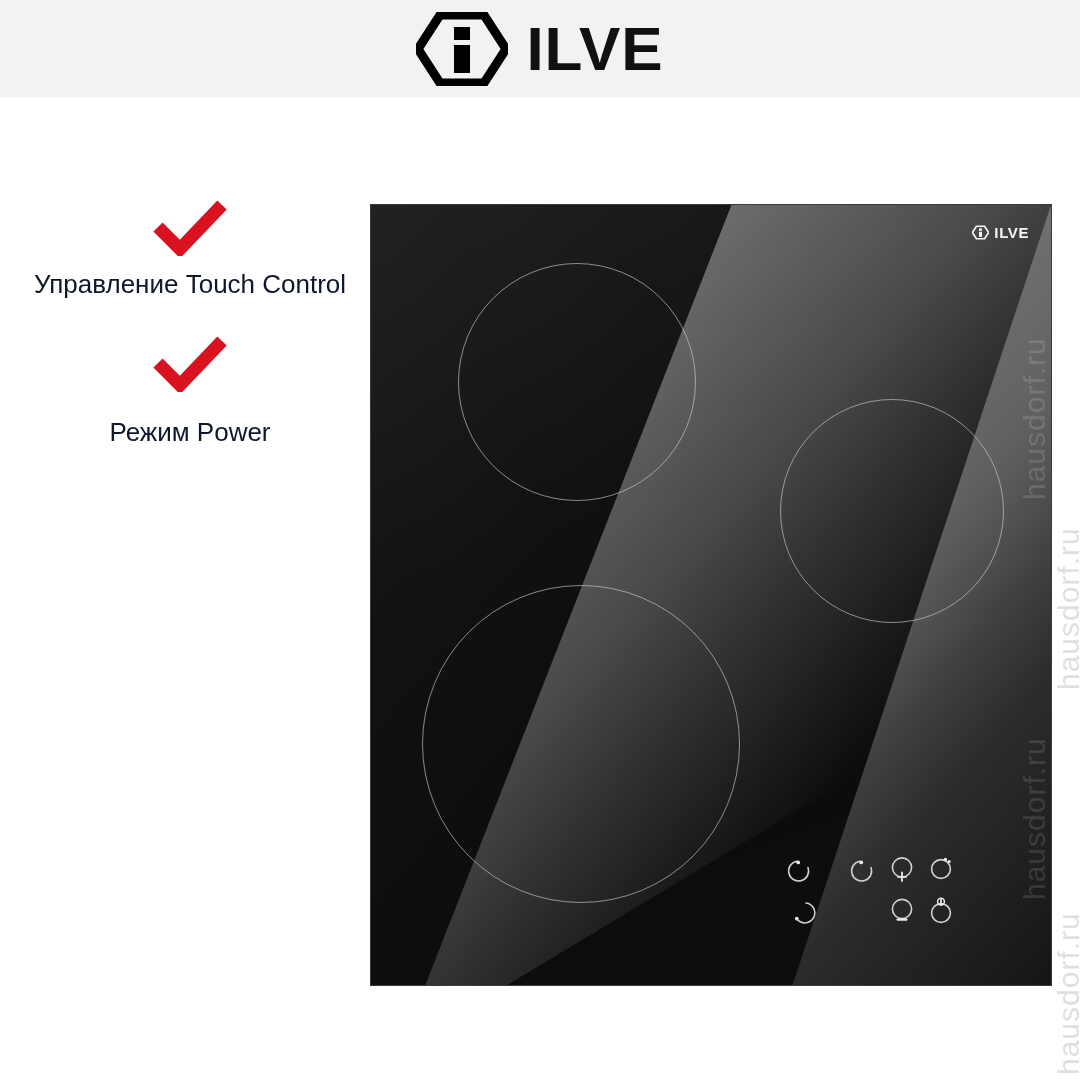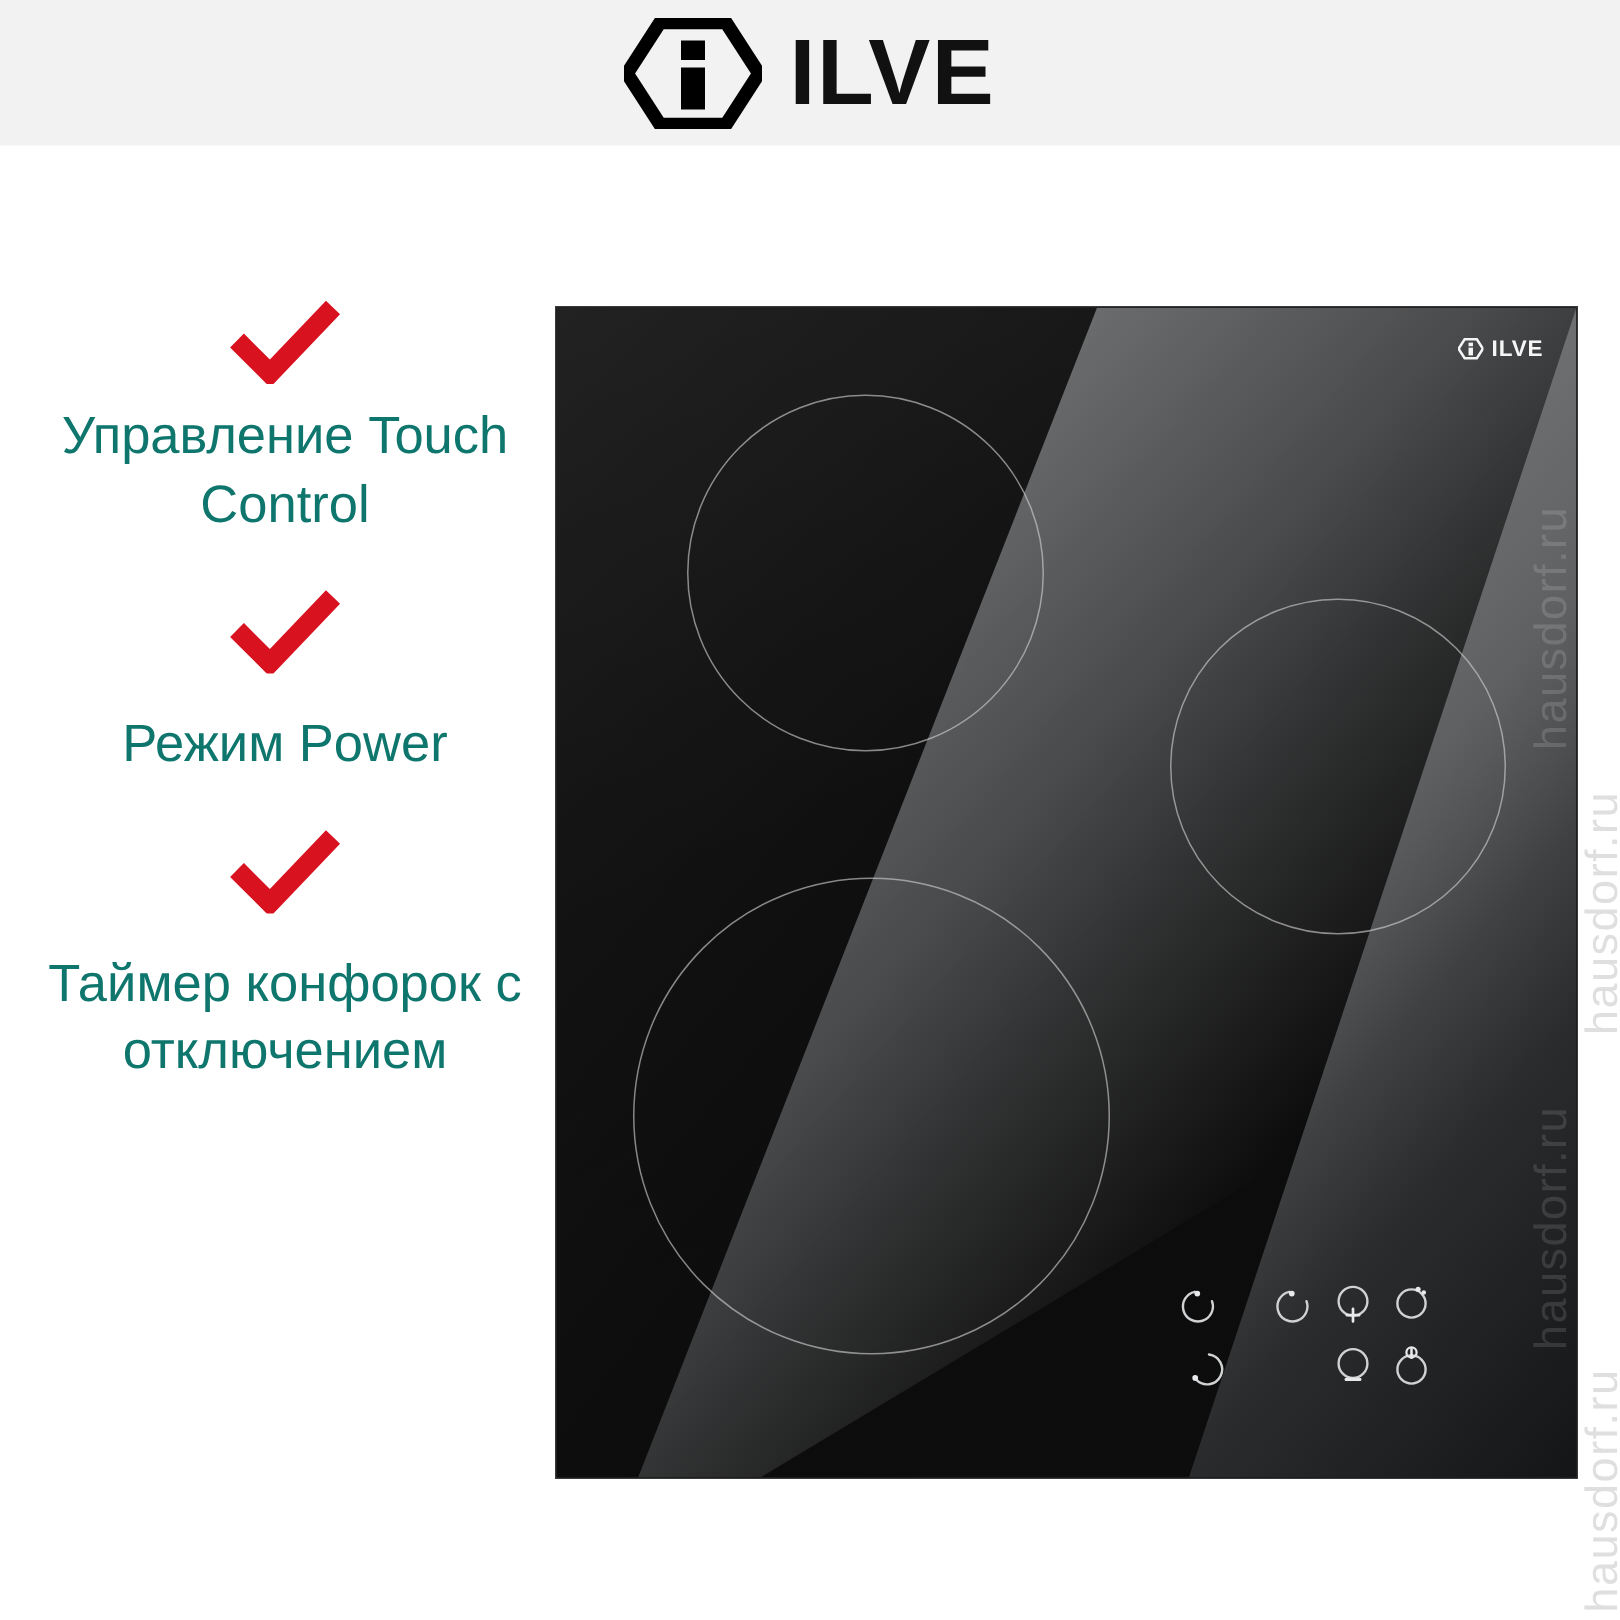--- a/index.html
+++ b/index.html
@@ -34,22 +34,22 @@
     position:absolute;left:12px;top:200px;width:356px;
   }
   .feature{
     display:flex;flex-direction:column;align-items:center;
     text-align:center;
   }
   .feature + .feature{margin-top:34px;gap:12px;}
   .check-icon{display:block;width:74px;height:56px;}
   .feature-text{
     margin-top:12px;
-    font-size:35px;line-height:1.30;
-    color:#0f766e;font-weight:400;
+    font-size:26px;line-height:1.30;
+    color:#0f172a;font-weight:400;
     max-width:330px;
   }
 
   
   .cooktop-wrap{
     position:absolute;left:371px;top:205px;width:680px;height:780px;
   }
   .cooktop{
     position:absolute;inset:0;
     background:#0a0a0a;
@@ -148,26 +148,20 @@
     <div class="feature-text">Управление Touch Control</div>
   </div>
 
   <div class="feature">
     <svg class="check-icon" viewBox="0 0 74 56">
       <path d="M5 27 L27 49 L69 5" fill="none" stroke="#d9121f" stroke-width="13" stroke-linecap="butt" stroke-linejoin="miter"></path>
     </svg>
     <div class="feature-text">Режим Power</div>
   </div>
 
-  <div class="feature">
-    <svg class="check-icon" viewBox="0 0 74 56">
-      <path d="M5 27 L27 49 L69 5" fill="none" stroke="#d9121f" stroke-width="13" stroke-linecap="butt" stroke-linejoin="miter"></path>
-    </svg>
-    <div class="feature-text">Таймер конфорок с отключением</div>
-  </div>
 
 </div>
 
 <div class="cooktop-wrap">
   <div class="cooktop">
 
     <div class="glass-base"></div>
     <div class="gloss"></div>
     <div class="gloss2"></div>
     <div class="gloss-soft"></div>

